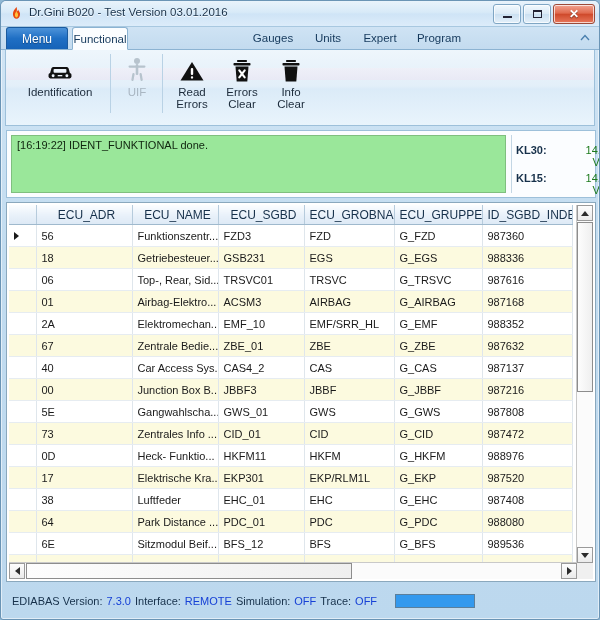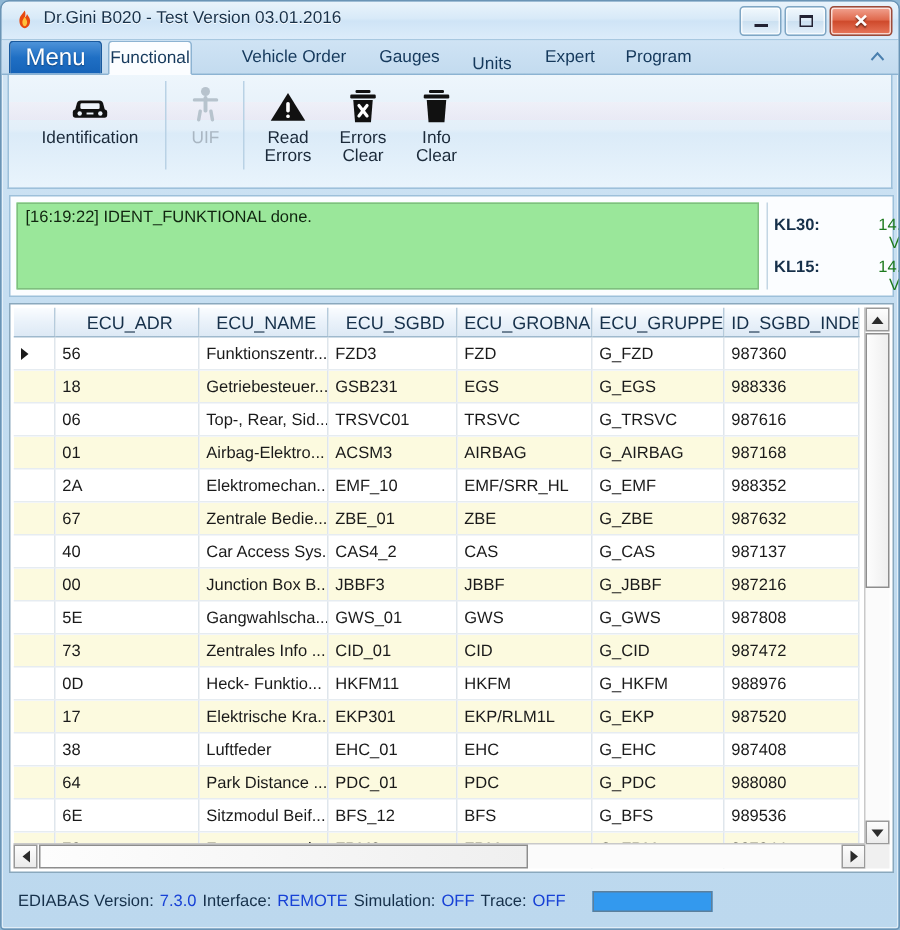--- a/index.html
+++ b/index.html
@@ -60,21 +60,21 @@
     position:absolute;top:0;height:22px;
     display:flex;align-items:center;justify-content:center;
     font-size:11.5px;color:#15395c;cursor:default;
     padding:0 9px;box-sizing:border-box;
   }
   .tab.menu{
     background:linear-gradient(180deg,#4d93d9 0%, #1f6fc4 50%, #1663b8 100%);
     color:#fff;border-radius:3px 3px 0 0;
     border:1px solid #1a5a9e;border-bottom:none;
     text-shadow:0 1px 1px rgba(0,0,0,.35);
-    font-size:16px;
+    font-size:12px;
   }
   .tab.active{
     background:#fbfdff;
     border:1px solid #8cb3d2;border-bottom:1px solid #fbfdff;
     border-radius:3px 3px 0 0;
     color:#15395c;
     height:23px;
   }
   .ribbon-collapse{
     position:absolute;right:8px;top:5px;width:12px;height:12px;
@@ -224,27 +224,24 @@
     </div>
   </div>
 
   <div class="tabstrip">
     <div class="tab menu" style="left:5px;width:62px;">
         <span>Menu</span>
       </div>
     <div class="tab active" style="left:71px;width:56px;">
         <span>Functional</span>
       </div>
-    <div class="tab" style="left:149px;width:92px;">
-        <span>Vehicle Order</span>
-      </div>
     <div class="tab" style="left:243px;width:58px;">
         <span>Gauges</span>
       </div>
-    <div class="tab" style="left:303px;width:48px;align-items:flex-end;">
+    <div class="tab" style="left:303px;width:48px;">
         <span>Units</span>
       </div>
     <div class="tab" style="left:353px;width:52px;">
         <span>Expert</span>
       </div>
     <div class="tab" style="left:407px;width:62px;text-align:right;">
         <span>Program</span>
       </div>
     <span class="ribbon-collapse">
       <svg width="12" height="12" viewBox="0 0 12 12">

